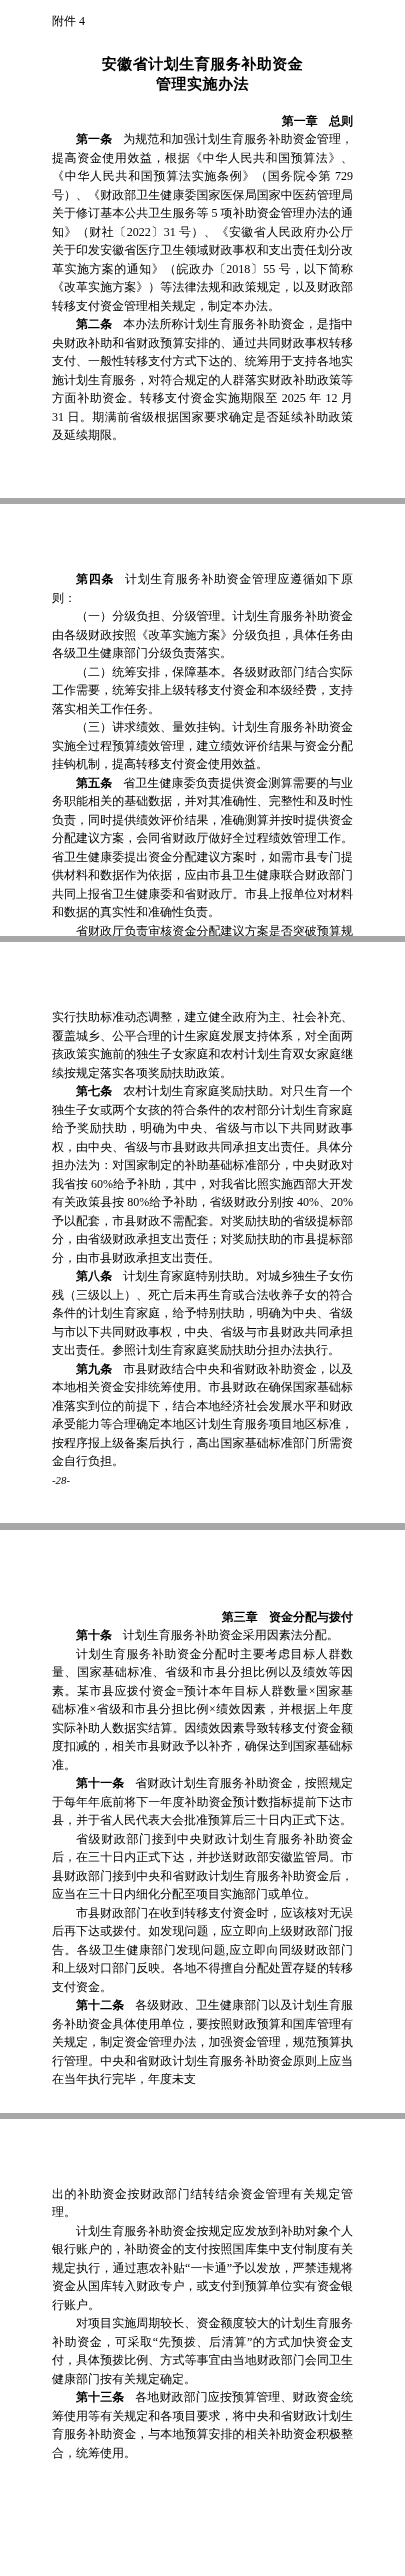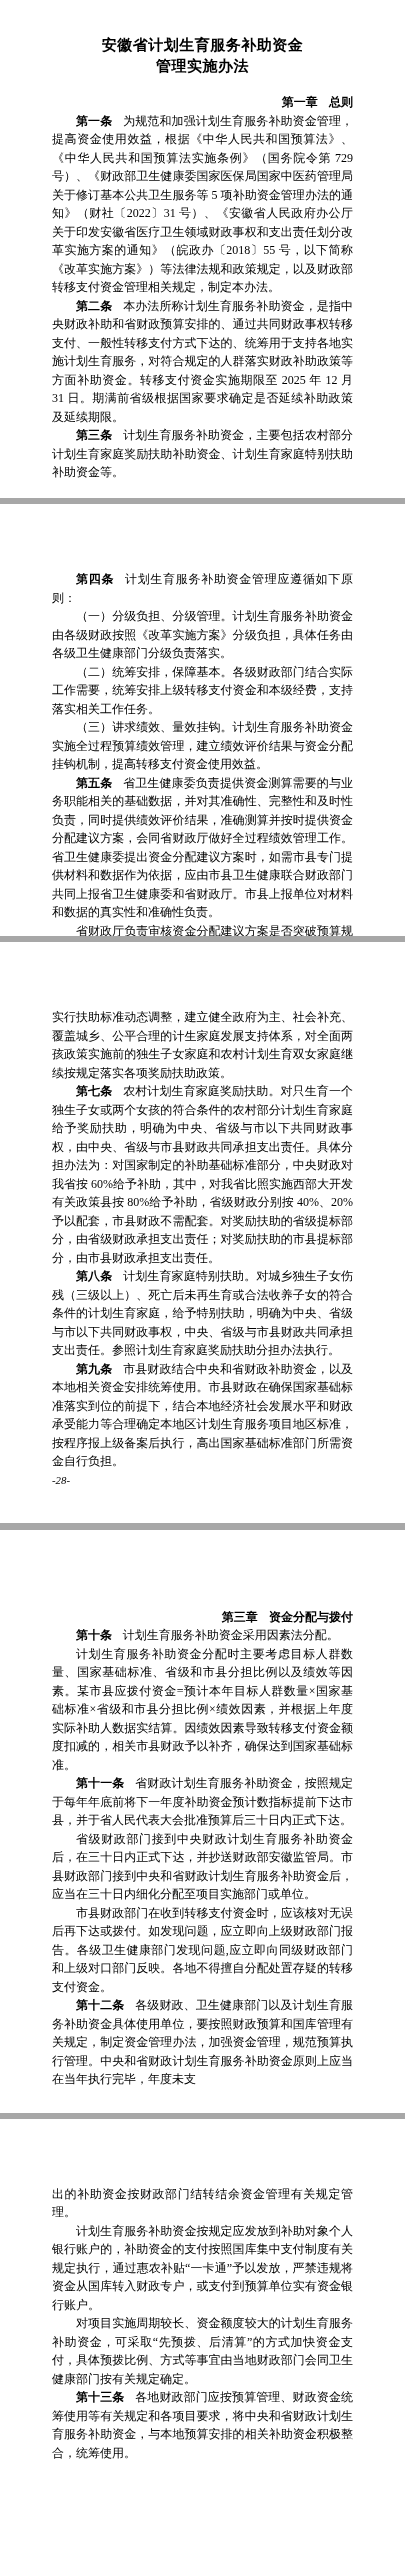--- a/index.html
+++ b/index.html
@@ -68,30 +68,30 @@
   .pn-left  { text-align: left; font-style: italic; }
   .pn-right { text-align: center; }
   
   .p-first { padding-top: 12.4px; }
   .p-rest  { padding-top: 66px; }
 </style>
 </head>
 <body>
 
 <section class="page p-first" style="height:498px">
+  <div class="attach-label">附件 4</div>
   <div class="doc-title">
     <div>安徽省计划生育服务补助资金</div>
     <div>管理实施办法</div>
   </div>
   <div class="chapter">
     <b class="cnum">第一章</b><b class="cname">总则</b>
   </div>
   <p class="para"><b class="lead">第一条</b><span>为规范和加强计划生育服务补助资金管理，提高资金使用效益，根据《中华人民共和国预算法》、《中华人民共和国预算法实施条例》（国务院令第 729 号）、《财政部卫生健康委国家医保局国家中医药管理局 关于修订基本公共卫生服务等 5 项补助资金管理办法的通知》（财社〔2022〕31 号）、《安徽省人民政府办公厅关于印发安徽省医疗卫生领域财政事权和支出责任划分改革实施方案的通知》（皖政办〔2018〕55 号，以下简称《改革实施方案》）等法律法规和政策规定，以及财政部转移支付资金管理相关规定，制定本办法。</span></p>
   <p class="para"><b class="lead">第二条</b><span>本办法所称计划生育服务补助资金，是指中央财政补助和省财政预算安排的、通过共同财政事权转移支付、一般性转移支付方式下达的、统筹用于支持各地实施计划生育服务，对符合规定的人群落实财政补助政策等方面补助资金。转移支付资金实施期限至 2025 年 12 月 31 日。期满前省级根据国家要求确定是否延续补助政策及延续期限。</span></p>
-  <p class="para"><b class="lead">第三条</b><span>计划生育服务补助资金，主要包括农村部分计划生育家庭奖励扶助补助资金、计划生育家庭特别扶助补助资金等。</span></p>
 
 </section>
 <div class="page-divider"></div>
 
 <section class="page p-rest" style="height:432px">
   <p class="para"><b class="lead">第四条</b><span>计划生育服务补助资金管理应遵循如下原则：</span></p>
   <p class="para"><b class="lead"></b><span>（一）分级负担、分级管理。计划生育服务补助资金由各级财政按照《改革实施方案》分级负担，具体任务由各级卫生健康部门分级负责落实。</span></p>
   <p class="para"><b class="lead"></b><span>（二）统筹安排，保障基本。各级财政部门结合实际工作需要，统筹安排上级转移支付资金和本级经费，支持落实相关工作任务。</span></p>
   <p class="para"><b class="lead"></b><span>（三）讲求绩效、量效挂钩。计划生育服务补助资金实施全过程预算绩效管理，建立绩效评价结果与资金分配挂钩机制，提高转移支付资金使用效益。</span></p>
   <p class="para"><b class="lead">第五条</b><span>省卫生健康委负责提供资金测算需要的与业务职能相关的基础数据，并对其准确性、完整性和及时性负责，同时提供绩效评价结果，准确测算并按时提供资金分配建议方案，会同省财政厅做好全过程绩效管理工作。省卫生健康委提出资金分配建议方案时，如需市县专门提供材料和数据作为依据，应由市县卫生健康联合财政部门共同上报省卫生健康委和省财政厅。市县上报单位对材料和数据的真实性和准确性负责。</span></p>

